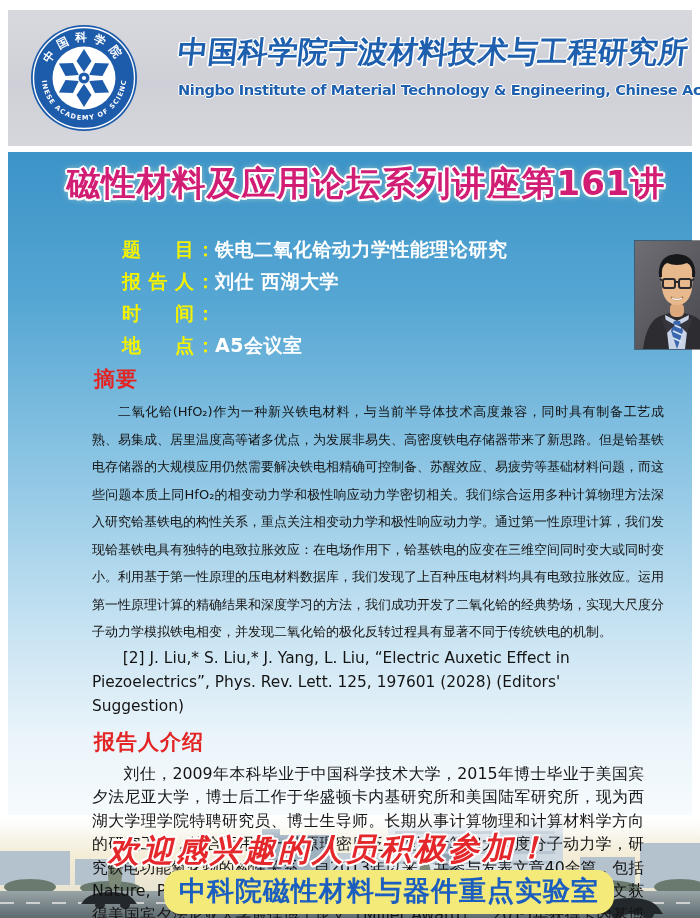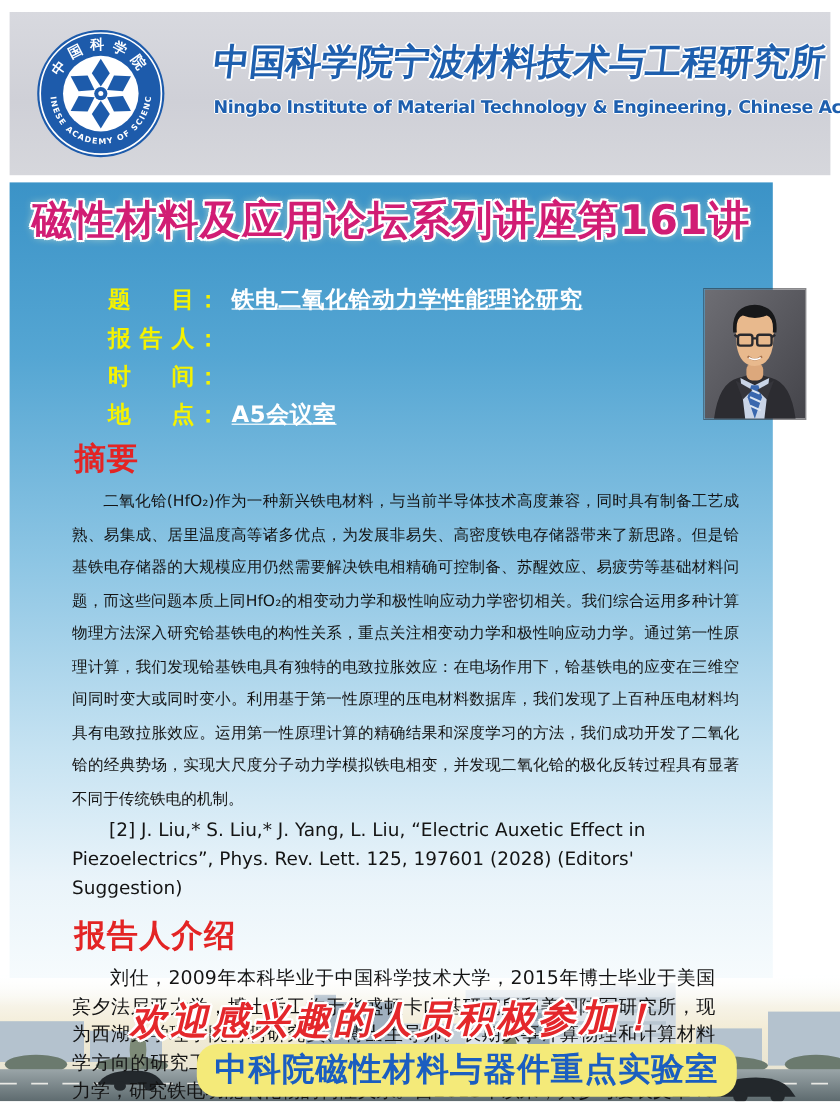--- a/index.html
+++ b/index.html
@@ -24,46 +24,47 @@
     text-shadow:-1.5px 0 #fff,1.5px 0 #fff,0 -1.5px #fff,0 1.5px #fff,1px 1px #fff,-1px -1px #fff;
   }
   .org-en {
     margin-top:8px; font-size:14.6px; font-weight:bold; color:#1e5fae;
     letter-spacing:-0.4px; white-space:nowrap;
     text-shadow:-1px 0 #fff,1px 0 #fff,0 -1px #fff,0 1px #fff;
   }
 
   
   .panel {
-    position:absolute; left:8px; top:152px; width:636px; height:663px;
+    position:absolute; left:8px; top:152px; width:684px; height:663px;
     background:linear-gradient(180deg,#3b93c7 0%, #55a6d3 22%, #8ec6e4 48%, #c7e3f2 72%, #eaf4fa 88%, #f6fbfd 100%);
     z-index:1;
+    padding-left:32px;
   }
   .banner {
     padding-top:9px; text-align:center;
     font-size:34px; font-weight:bold; letter-spacing:1px; color:#d11d74;
     text-shadow:-2px 0 #fff,2px 0 #fff,0 -2px #fff,0 2px #fff,
                 -1.5px -1.5px #fff,1.5px -1.5px #fff,-1.5px 1.5px #fff,1.5px 1.5px #fff,
                 0 0 7px rgba(255,255,210,.9);
   }
   .info { position:relative; margin:30px 0 0 82px; }
   .info-row { display:flex; align-items:center; height:26px; margin-bottom:6px; }
   .info-label {
     display:inline-block; width:72px; color:#f5f200; font-weight:bold; font-size:19px;
     text-align:justify; text-align-last:justify; white-space:nowrap;
   }
   .info-colon { color:#f5f200; font-weight:bold; font-size:19px; margin-left:2px; }
-  .info-value { color:#ffffff; font-weight:bold; font-size:19px; margin-left:10px; letter-spacing:0.5px;text-decoration:underline; }
+  .info-value { color:#ffffff; font-weight:bold; font-size:19px; letter-spacing:0.5px; }
   .speaker-photo {
     position:absolute; right:-27px; top:4px; width:84px; height:108px;
     box-shadow:0 0 0 1px rgba(40,40,45,.55);
   }
 
   .section-heading {
-    margin:2px 0 0 54px; color:#e32424; font-size:26px; font-weight:bold;
+    margin:2px 0 0 54px; color:#e32424; font-size:21px; font-weight:bold;
     font-family:"DejaVu Serif","Liberation Serif",serif; letter-spacing:1px;
   }
   .abstract-body {
     margin:5px 28px 0 52px; font-size:13px; line-height:27.5px; color:#141414;
     text-indent:2em; text-align:justify;
   }
   .ref { margin:0 48px 0 52px; font-size:15.4px; line-height:24px; color:#141414; text-indent:2em; }
   .speaker-heading { margin-top:10px; }
   .speaker-bio {
     margin:6px 48px 0 52px; font-size:15.8px; line-height:23.5px; color:#141414;
@@ -234,20 +235,21 @@
 
     <div class="info">
       <div class="info-row">
         <span class="info-label">题 目</span>
           <span class="info-colon">：</span>
         <span class="info-value">铁电二氧化铪动力学性能理论研究</span>
       </div>
       <div class="info-row">
         <span class="info-label">报 告 人</span>
           <span class="info-colon">：</span>
+        <span class="info-value">刘仕 西湖大学</span>
       </div>
       <div class="info-row">
         <span class="info-label">时 间</span>
           <span class="info-colon">：</span>
       </div>
       <div class="info-row">
         <span class="info-label">地 点</span>
           <span class="info-colon">：</span>
         <span class="info-value">A5会议室</span>
       </div>

